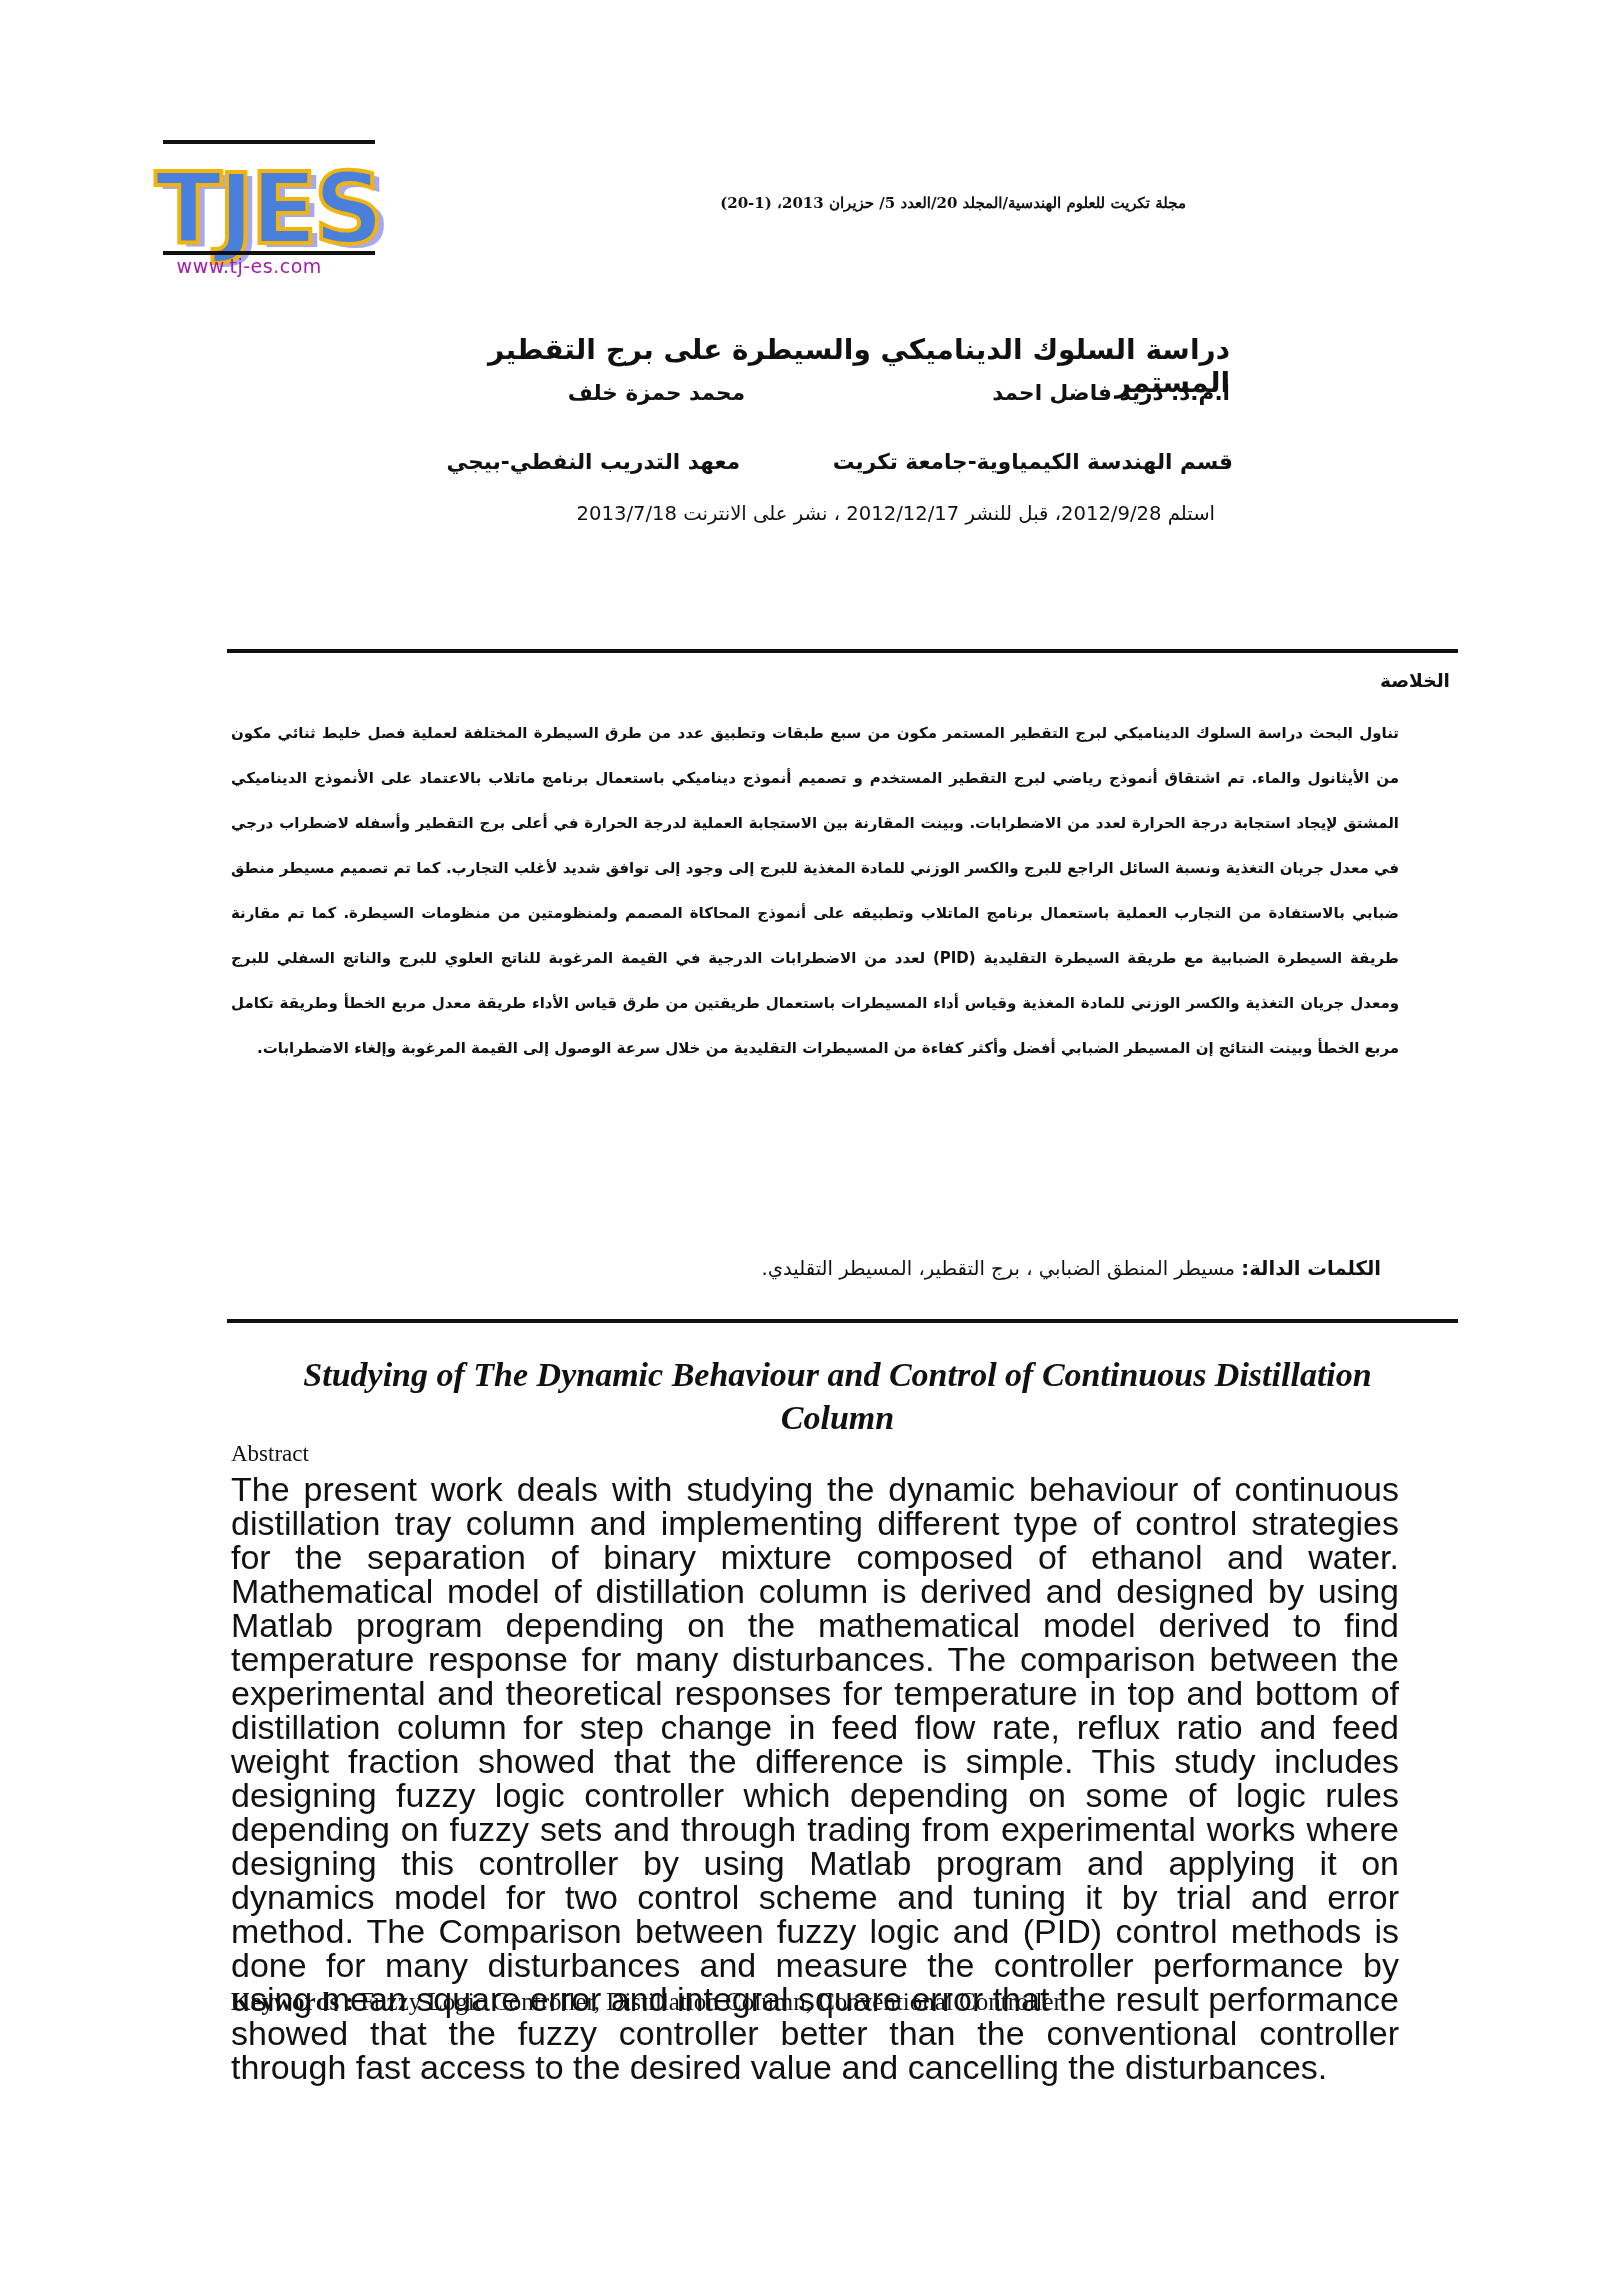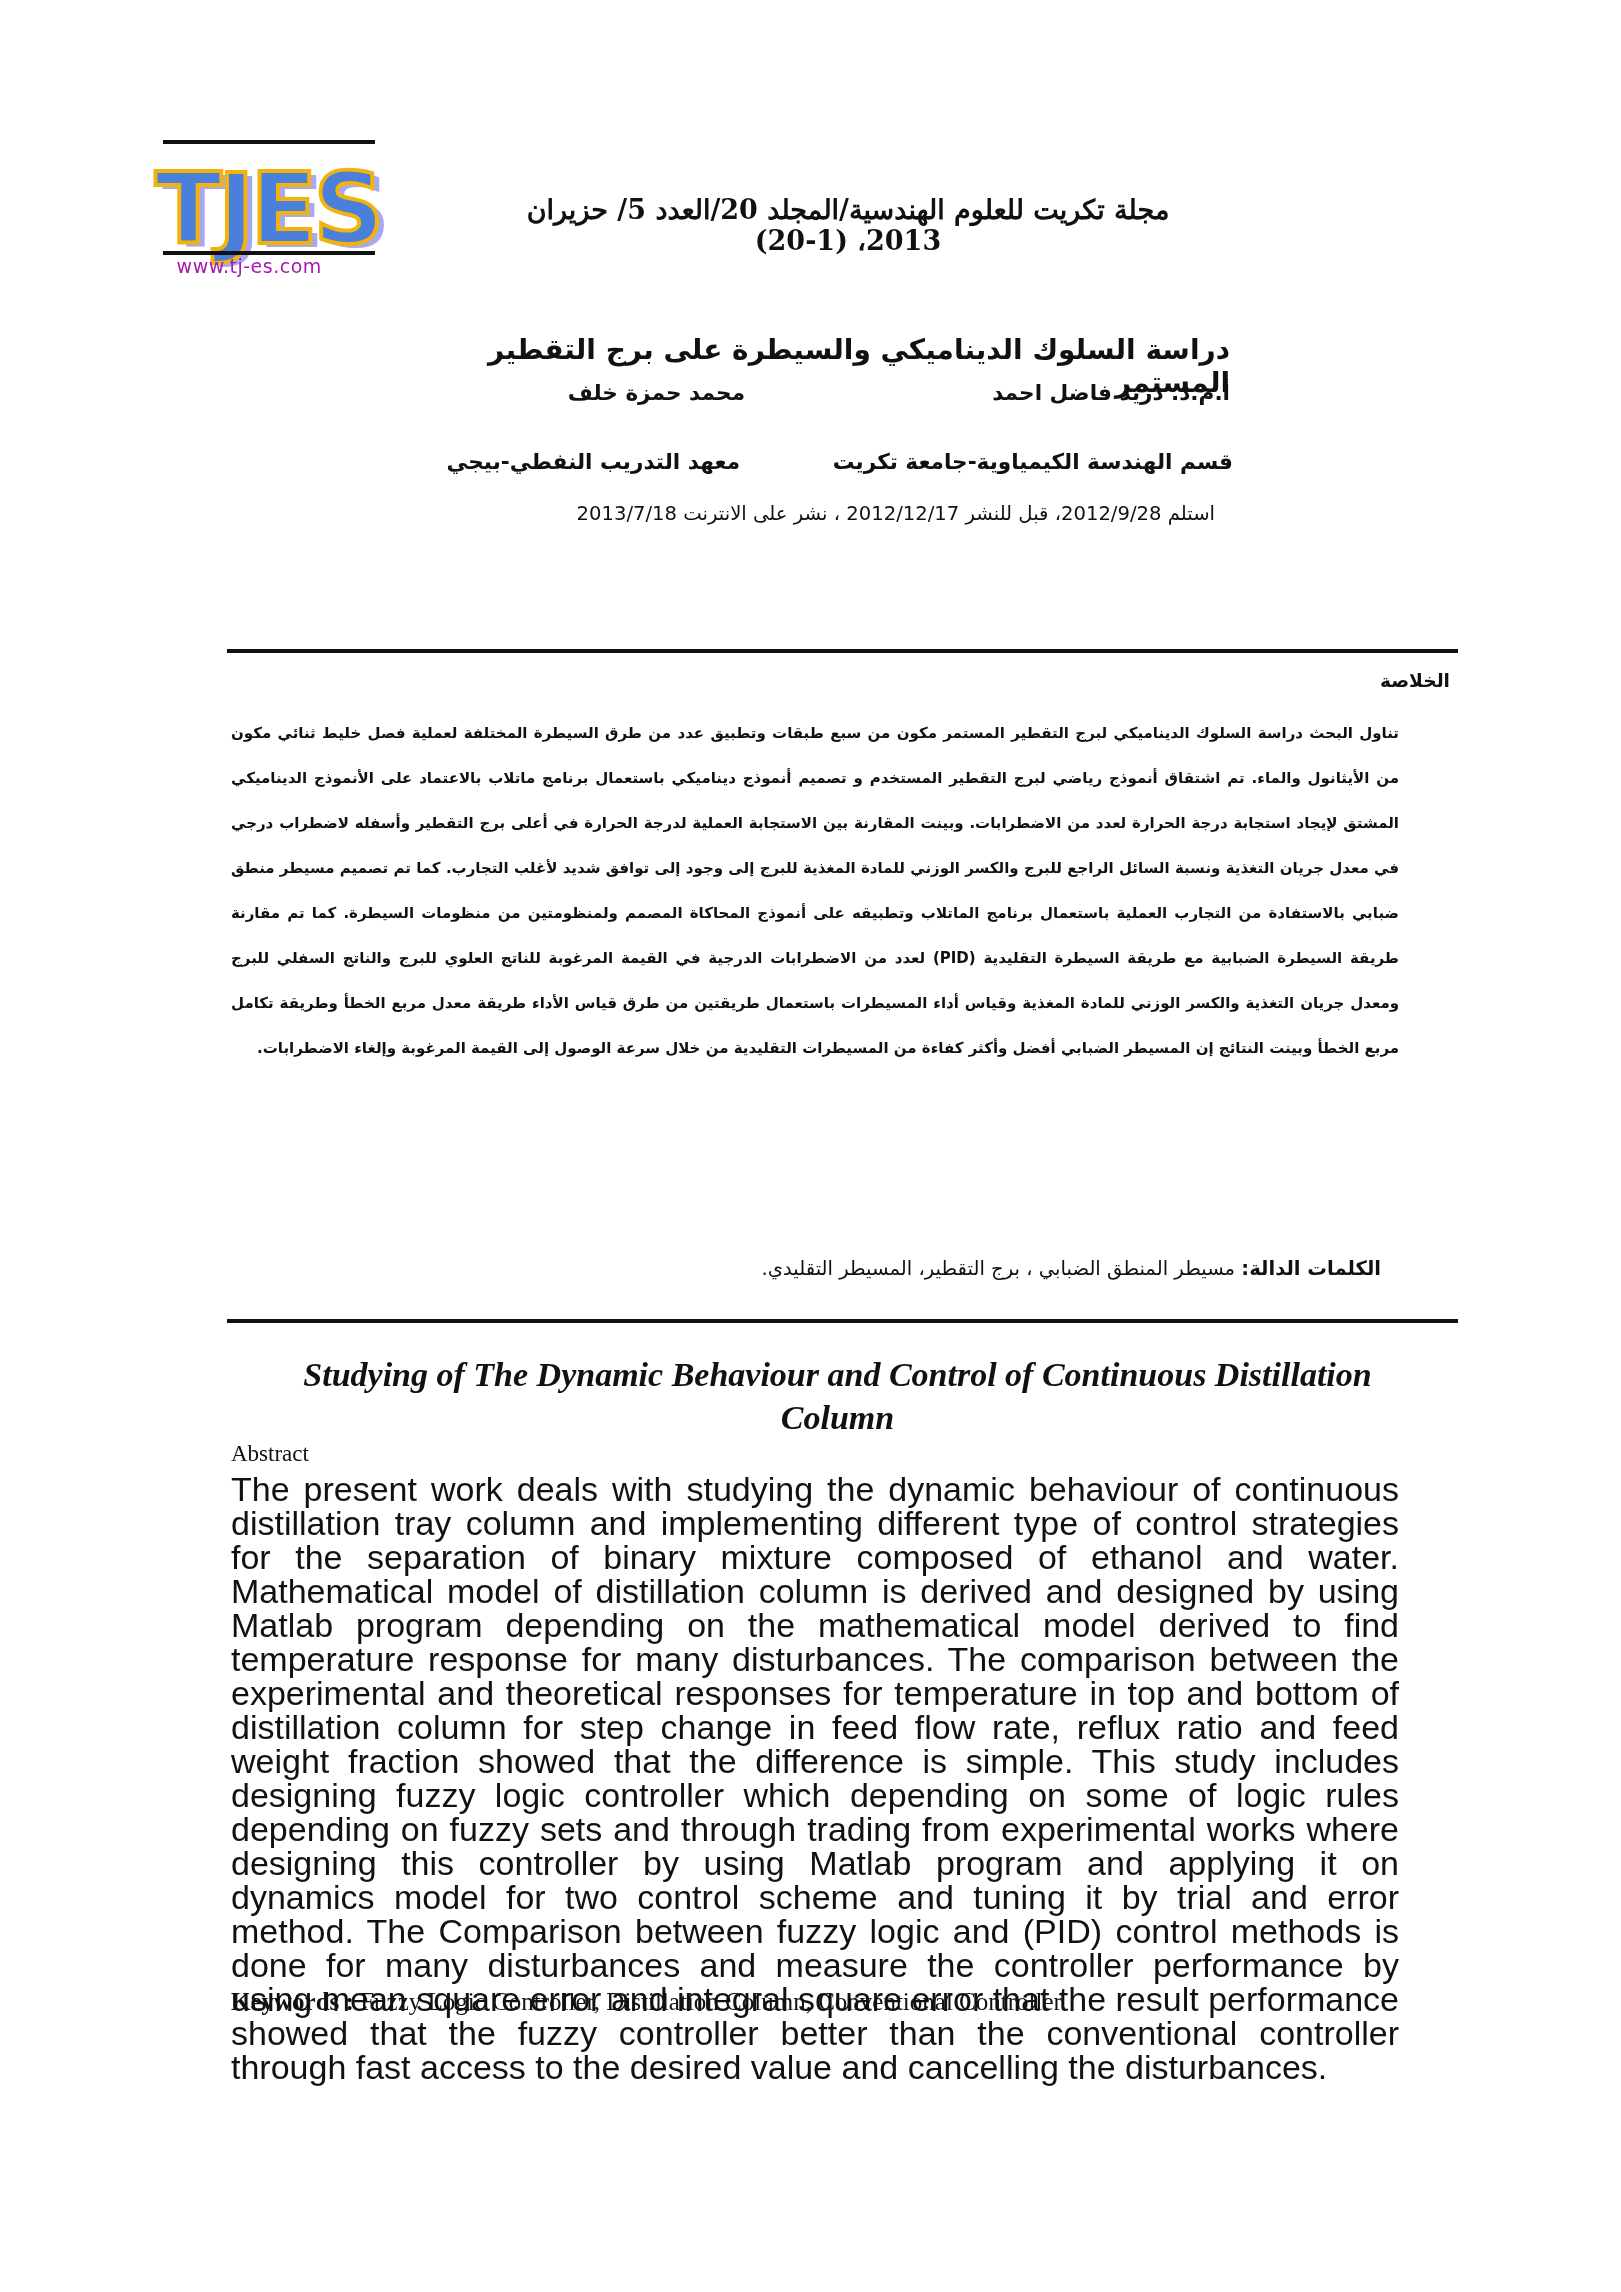--- a/index.html
+++ b/index.html
@@ -18,21 +18,21 @@
       -webkit-text-stroke: 3.9px #f2b40a;
       text-shadow: 6.9px 3.9px 0 #a8a8f0;
     }
     #logo .url {
       position: absolute; left: 21.6px; top: 118px;
       font-family: "DejaVu Sans", sans-serif; font-size: 19px; color: #a21caf; letter-spacing: 0.5px;
     }
 
     .ar { direction: rtl; font-family: "DejaVu Sans", sans-serif; }
 
-    #journal-header { left: 510px; top: 194px; width: 676px; text-align: center; font-size: 27px; font-weight: bold; font-family: "DejaVu Serif", serif; }
+    #journal-header { left: 510px; top: 194px; width: 676px; text-align: right; font-size: 15px; font-weight: bold; font-family: "DejaVu Serif", serif; }
 
     #ar-title { left: 392px; top: 333px; width: 838px; text-align: right; font-size: 28px; font-weight: bold; }
 
     .author { top: 380px; font-size: 21.6px; font-weight: bold; }
     #author1 { left: 843px; width: 387px; text-align: right; }
     #author2 { left: 451px; width: 294px; text-align: right; }
 
     .affil { top: 449px; font-size: 21.6px; font-weight: bold; }
     #affil1 { left: 784px; width: 449px; text-align: right; }
     #affil2 { left: 387px; width: 353px; text-align: right; }

